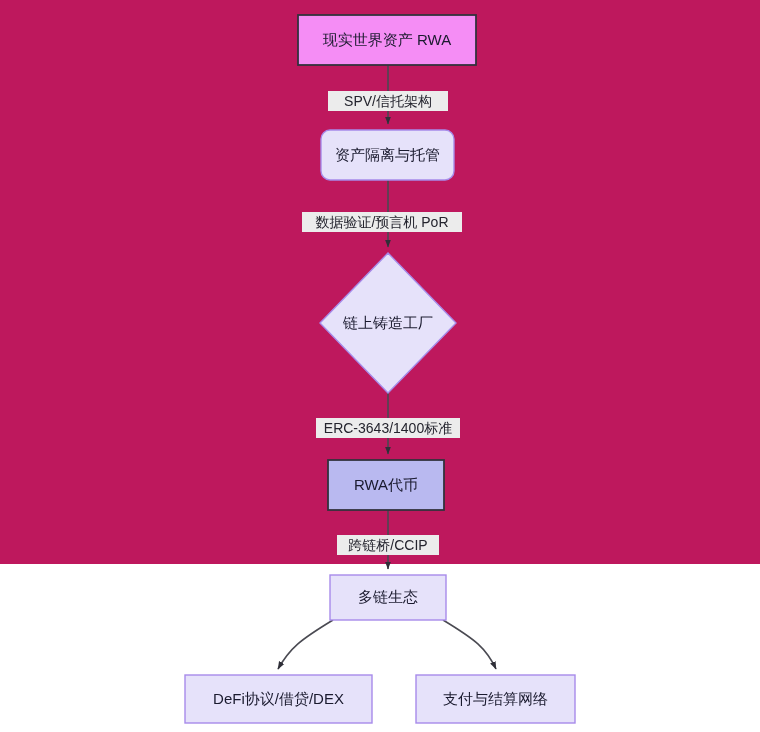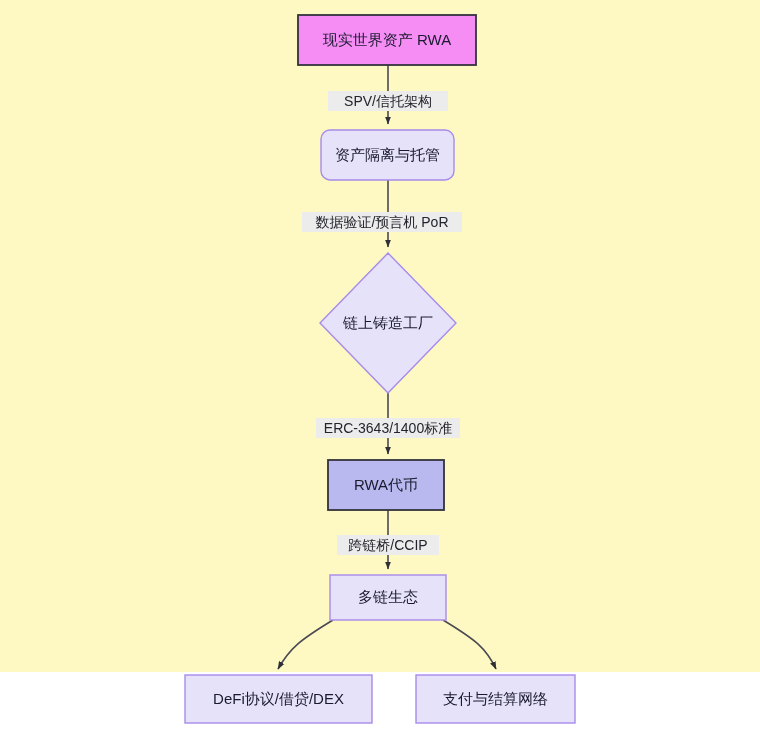--- a/index.html
+++ b/index.html
@@ -9,22 +9,22 @@
   }
   body {
     width: 760px;
     height: 732px;
     font-family: "Liberation Sans", "DejaVu Sans", sans-serif;
     overflow: hidden;
   }
   #canvas {
     position: relative;
     width: 760px;
-    height: 672px;
-    background: #fef9c3;
+    height: 564px;
+    background: #be185d;
   }
   svg#flow {
     display: block;
     width: 760px;
     height: 732px;
   }
   .node-label {
     font-family: "Liberation Sans", "DejaVu Sans", sans-serif;
     font-size: 15px;
     fill: #1a1a2e;

